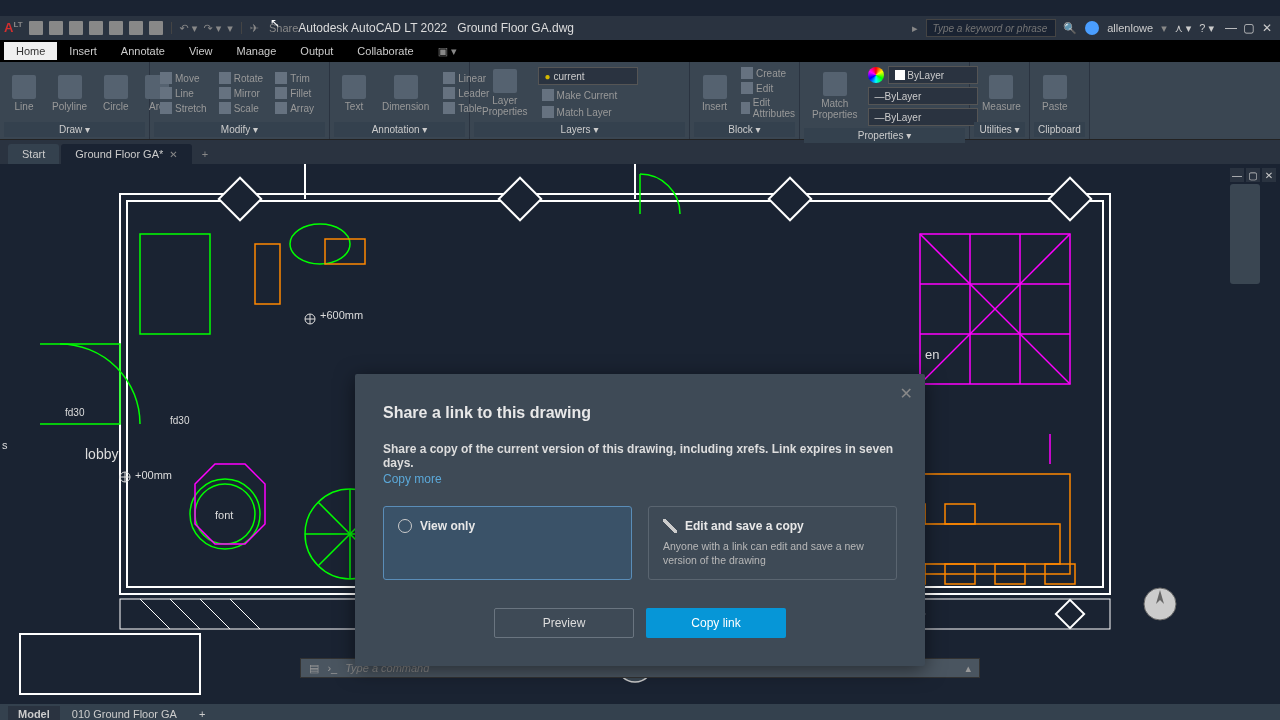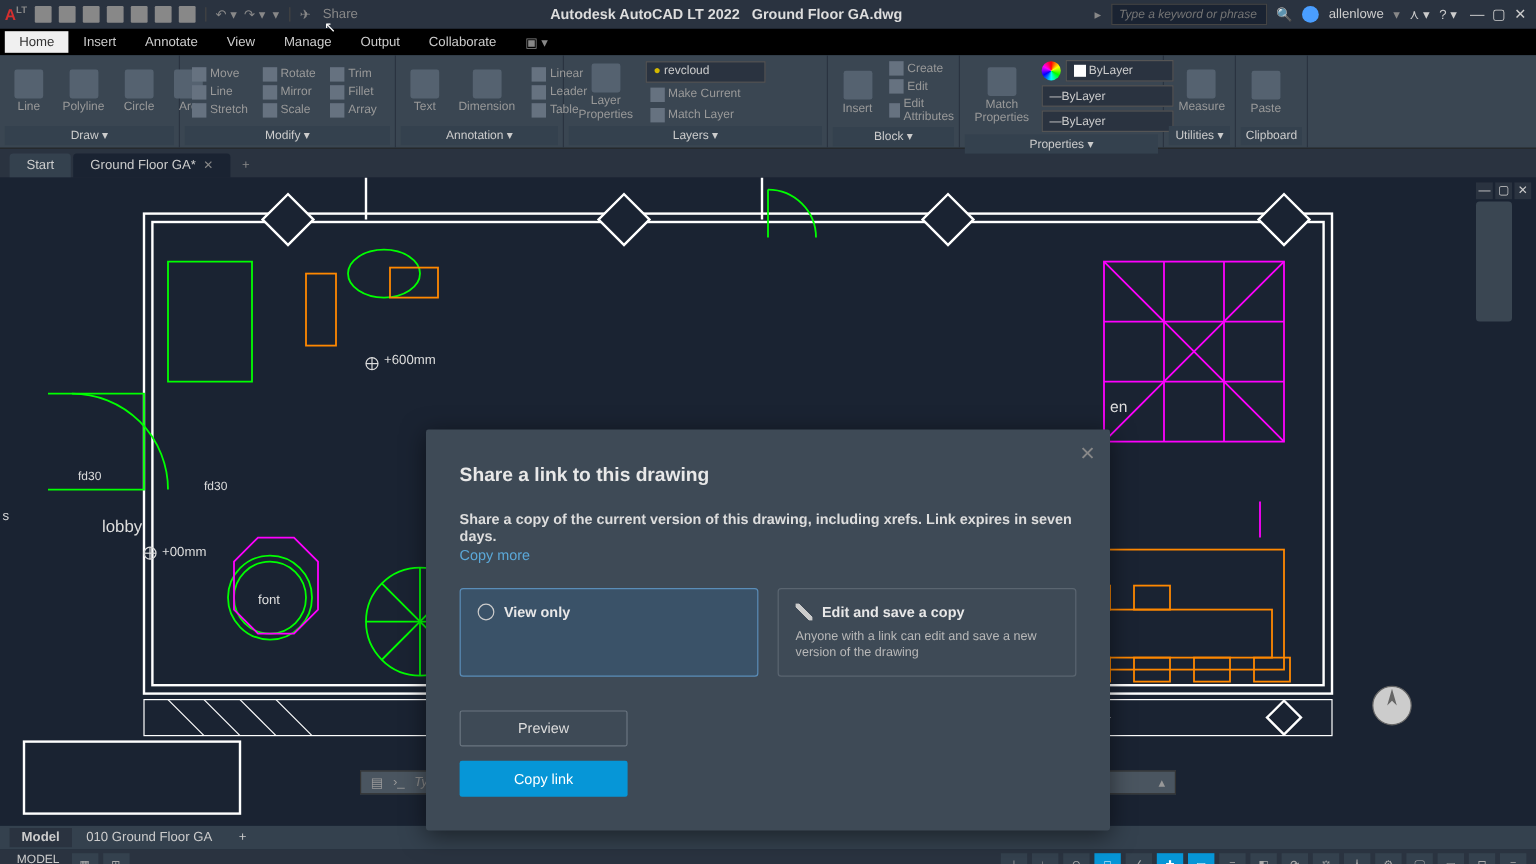--- a/index.html
+++ b/index.html
@@ -1,27 +1,27 @@
 <!DOCTYPE html>
 <html><head>
 <meta charset="utf-8">
 <style>
 * { margin: 0; padding: 0; box-sizing: border-box; font-family: "Segoe UI", Arial, sans-serif; }
 body { background: #1a2332; color: #ccc; font-size: 11px; overflow: hidden; width: 1280px; height: 720px; }
 
 
-.titlebar { height: 24px; background: #2a3340; display: flex; align-items: center; padding: 0 4px; }
+.titlebar { height: 24px; background: #2a3340; display: flex; align-items: center; padding: 0 4px; margin-top: 16px; }
 .app-logo { color: #d32f2f; font-weight: bold; font-size: 13px; margin-right: 6px; }
 .app-logo sup { font-size: 8px; color: #888; }
 .qat { display: flex; gap: 6px; align-items: center; }
 .qat-icon { width: 14px; height: 14px; background: #888; border-radius: 1px; }
 .qat-sep { width: 1px; height: 12px; background: #444; margin: 0 2px; }
 .share-label { color: #888; margin-left: 4px; font-size: 11px; }
 .cursor-ptr { position: absolute; left: 270px; top: 16px; color: #fff; font-size: 12px; z-index: 5; }
-.title-center { flex: 1; text-align: center; color: #ddd; font-size: 12px; font-weight: bold; }
+.title-center { flex: 1; color: #ddd; font-size: 12px; }
 .title-right { display: flex; align-items: center; gap: 8px; }
 .search-box { background: #1a2332; border: 1px solid #444; padding: 2px 6px; color: #888; font-style: italic; width: 130px; height: 18px; font-size: 10px; }
 .win-btns { display: flex; gap: 0; }
 .win-btn { width: 18px; height: 18px; display: flex; align-items: center; justify-content: center; color: #ccc; font-size: 12px; }
 .user-icon { width: 14px; height: 14px; background: #4a9eff; border-radius: 50%; }
 
 
 .menubar { height: 22px; background: #000000; display: flex; align-items: center; padding: 0 4px; }
 .menu-tab { padding: 3px 12px; color: #ccc; font-size: 11px; }
 .menu-tab.active { background: #f0f0f0; color: #333; }
@@ -62,21 +62,21 @@
 .dialog-learn { color: #5ba8d8; font-size: 12px; margin-bottom: 20px; display: inline-block; }
 .dialog-options { display: flex; gap: 16px; margin-bottom: 28px; }
 .dialog-opt { flex: 1; border: 1px solid #5a6570; border-radius: 3px; padding: 12px 14px; }
 .dialog-opt.selected { background: #3a5268; border-color: #5a8db8; }
 .opt-header { display: flex; align-items: center; gap: 8px; margin-bottom: 6px; }
 .opt-icon { width: 14px; height: 14px; border: 1.5px solid #ccc; border-radius: 50%; }
 .opt-icon.pencil { border-radius: 0; border: none; background: linear-gradient(45deg, transparent 40%, #ccc 40%, #ccc 60%, transparent 60%); }
 .opt-title { color: #e8e8e8; font-size: 12px; font-weight: 600; }
 .opt-desc { color: #b8b8b8; font-size: 10.5px; line-height: 1.35; }
 .dialog-link { text-align: center; color: #5ba8d8; font-size: 11px; margin-bottom: 28px; }
-.dialog-buttons { display: flex; justify-content: center; gap: 12px; flex-direction: column; }
+.dialog-buttons { display: flex; justify-content: center; gap: 12px; }
 .dlg-btn { width: 140px; height: 30px; display: flex; align-items: center; justify-content: center; font-size: 12px; font-weight: 500; border-radius: 2px; }
 .dlg-btn.secondary { background: transparent; border: 1px solid #6a7580; color: #ddd; }
 .dlg-btn.primary { background: #0696d7; color: #fff; border: none; }
 
 
 .cmdline-area { position: absolute; bottom: 26px; left: 300px; right: 300px; height: 20px; background: #4a5560; border: 1px solid #333; display: flex; align-items: center; padding: 0 8px; gap: 8px; }
 .cmd-icon { color: #999; font-size: 11px; }
 .cmd-input { flex: 1; color: #888; font-style: italic; font-size: 11px; }
 
 
@@ -239,21 +239,21 @@
     <div class="ribbon-panel-title">Annotation ▾</div>
   </div>
   <div class="ribbon-panel" style="width:220px;">
     <div class="ribbon-panel-body">
       <div class="rb-big">
           <div class="rb-big-icon"></div>
           <span style="white-space:pre-line;text-align:center;">Layer
 Properties</span>
         </div>
       <div class="rb-col" style="gap:3px;">
-        <div class="layer-combo"><span style="color:#d4b800;">●</span>&nbsp;<span>revcloud</span></div>
+        <div class="layer-combo"><span style="color:#d4b800;">●</span>&nbsp;<span>current</span></div>
         <div class="rb-small">
             <div class="rb-small-icon"></div>
             <span>Make Current</span>
           </div>
         <div class="rb-small">
             <div class="rb-small-icon"></div>
             <span>Match Layer</span>
           </div>
       </div>
     </div>

